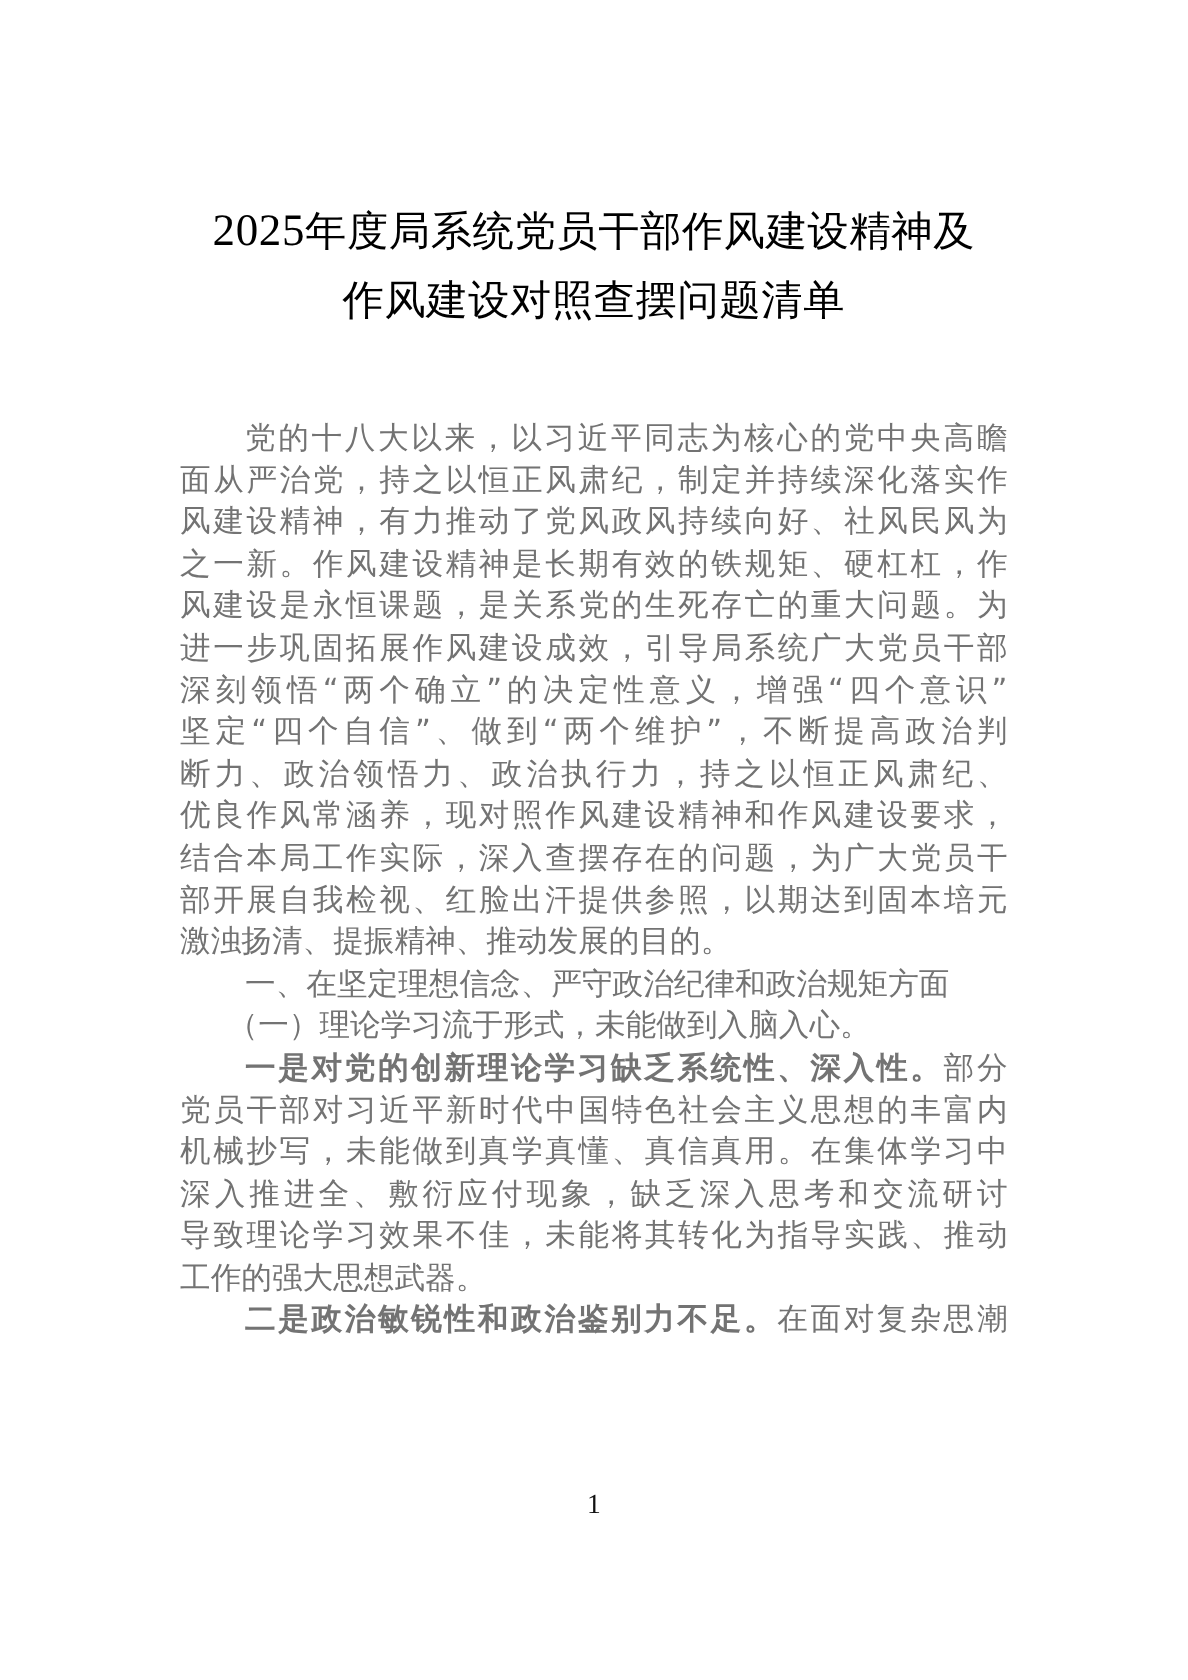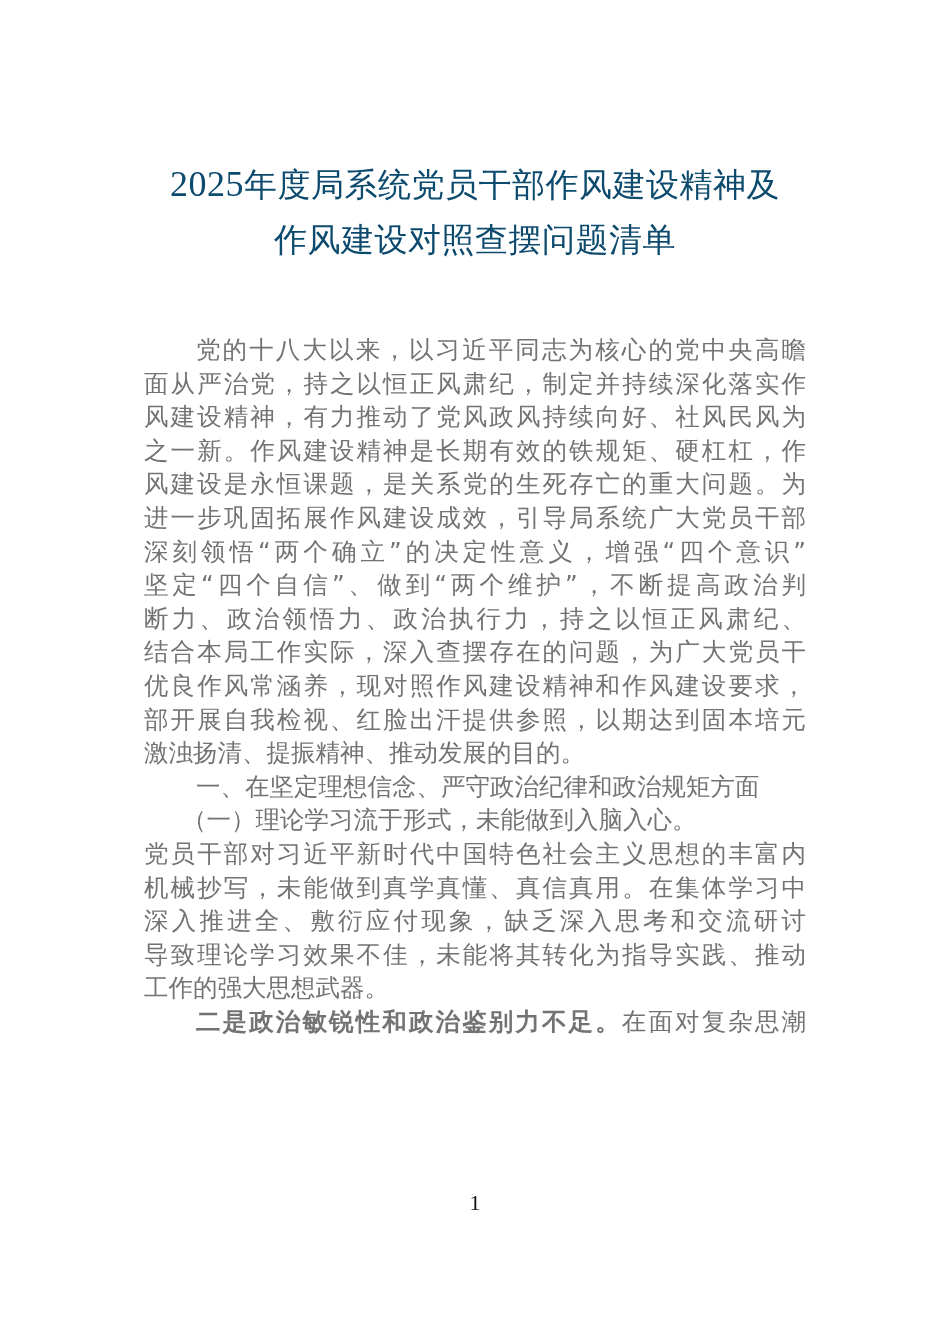--- a/index.html
+++ b/index.html
@@ -1,20 +1,20 @@
 <!DOCTYPE html>
 <html><head>
 <meta charset="utf-8">
 <style>
   html, body { margin: 0; padding: 0; background: #ffffff; }
   body { width: 950px; height: 1344px; position: relative; overflow: hidden;
          font-family: "DejaVu Sans", "Liberation Sans", sans-serif; color: #111; }
   .page { position: absolute; left: 0; top: 0; width: 950px; height: 1344px; background: #fff; }
   .title { position: absolute; left: 0; width: 950px; text-align: center;
-           font-size: 33px; line-height: 40px; letter-spacing: 0.5px; color: #0c4a6e; }
+           font-size: 33px; line-height: 40px; letter-spacing: 0.5px; color: #000000; }
   .title .yr { font-family: "Liberation Serif", "DejaVu Serif", serif; font-size: 36px; }
   .body { position: absolute; left: 144px; top: 333px; width: 662px; }
   .line { height: 33.6px; line-height: 33.6px; font-size: 24.5px; white-space: nowrap;
           text-align: justify; text-align-last: justify; color: #737373; }
   .line.last { text-align-last: left; }
   .line.indent { padding-left: 52px; }
   .line.indent1 { padding-left: 38px; }
   b { font-weight: bold; }
   .pagenum { position: absolute; top: 1190px; left: 0; width: 950px; text-align: center;
              font-family: "Liberation Serif", "DejaVu Serif", serif; font-size: 22px; color: #111; }
@@ -31,30 +31,31 @@
     <div>
       <div class="line indent">党的十八大以来，以习近平同志为核心的党中央高瞻</div>
       <div class="line">面从严治党，持之以恒正风肃纪，制定并持续深化落实作</div>
       <div class="line">风建设精神，有力推动了党风政风持续向好、社风民风为</div>
       <div class="line">之一新。作风建设精神是长期有效的铁规矩、硬杠杠，作</div>
       <div class="line">风建设是永恒课题，是关系党的生死存亡的重大问题。为</div>
       <div class="line">进一步巩固拓展作风建设成效，引导局系统广大党员干部</div>
       <div class="line">深刻领悟“两个确立”的决定性意义，增强“四个意识”</div>
       <div class="line">坚定“四个自信”、做到“两个维护”，不断提高政治判</div>
       <div class="line">断力、政治领悟力、政治执行力，持之以恒正风肃纪、</div>
+      <div class="line">优良作风常涵养，现对照作风建设精神和作风建设要求，</div>
       <div class="line">结合本局工作实际，深入查摆存在的问题，为广大党员干</div>
-      <div class="line">优良作风常涵养，现对照作风建设精神和作风建设要求，</div>
       <div class="line">部开展自我检视、红脸出汗提供参照，以期达到固本培元</div>
       <div class="line last">激浊扬清、提振精神、推动发展的目的。</div>
     </div>
 
     <div class="line indent last">一、在坚定理想信念、严守政治纪律和政治规矩方面</div>
     <div class="line indent1 last">（一）理论学习流于形式，未能做到入脑入心。</div>
 
     <div>
+      <div class="line indent"><b>一是对党的创新理论学习缺乏系统性、深入性。</b><span>部分</span></div>
       <div class="line">党员干部对习近平新时代中国特色社会主义思想的丰富内</div>
       <div class="line">机械抄写，未能做到真学真懂、真信真用。在集体学习中</div>
       <div class="line">深入推进全、敷衍应付现象，缺乏深入思考和交流研讨</div>
       <div class="line">导致理论学习效果不佳，未能将其转化为指导实践、推动</div>
       <div class="line last">工作的强大思想武器。</div>
     </div>
 
     <div>
       <div class="line indent"><b>二是政治敏锐性和政治鉴别力不足。</b><span>在面对复杂思潮</span></div>
     </div>

